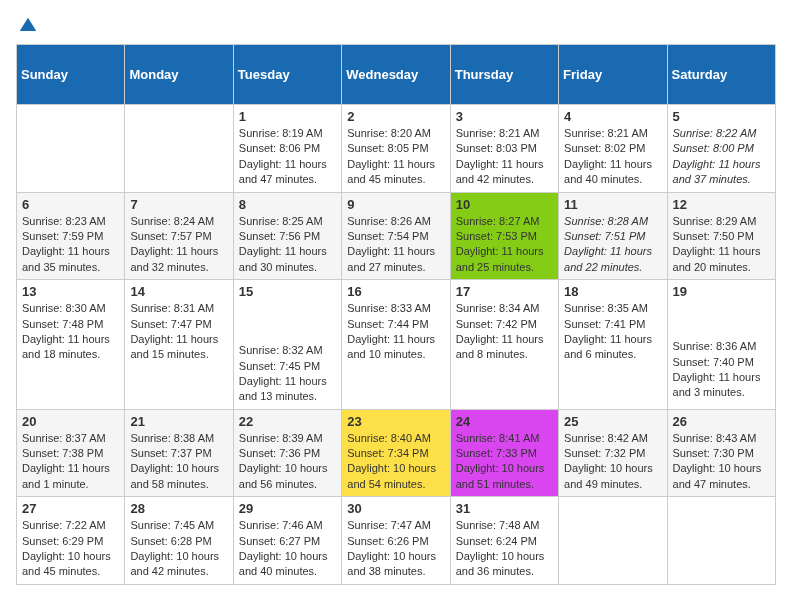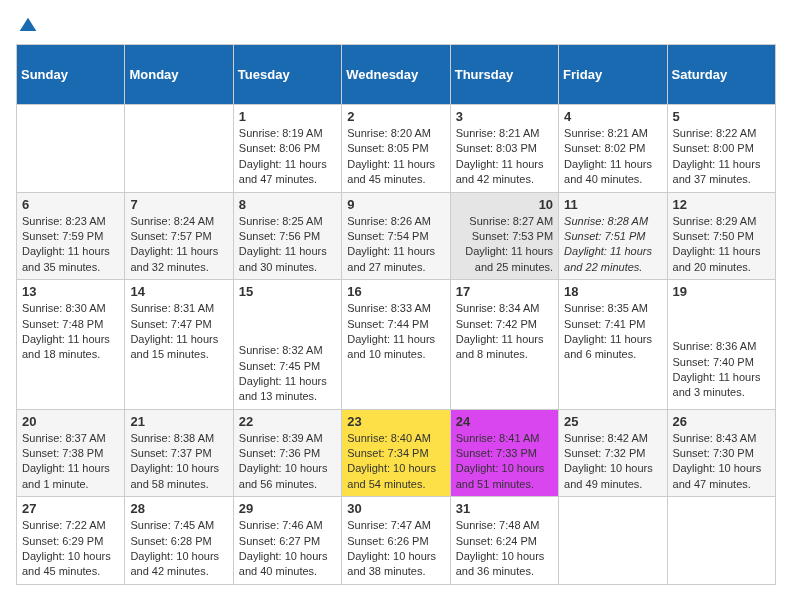--- a/index.html
+++ b/index.html
@@ -147,21 +147,21 @@
 Daylight: 11 hours and 42 minutes.</div>
         </td>
         <td>
           <span class="day-num">4</span>
           <div class="day-info" style="white-space: pre-line;">Sunrise: 8:21 AM
 Sunset: 8:02 PM
 Daylight: 11 hours and 40 minutes.</div>
         </td>
         <td>
           <span class="day-num">5</span>
-          <div class="day-info" style="white-space: pre-line;">Sunrise: 8:22 AM
+          <div class="day-info" style="white-space: pre-line; font-style: italic;">Sunrise: 8:22 AM
 Sunset: 8:00 PM
 Daylight: 11 hours and 37 minutes.</div>
         </td>
       </tr>
       <tr>
         <td style="background: rgb(245, 245, 245);">
           <span class="day-num">6</span>
           <div class="day-info" style="white-space: pre-line;">Sunrise: 8:23 AM
 Sunset: 7:59 PM
 Daylight: 11 hours and 35 minutes.</div>
@@ -177,21 +177,21 @@
           <div class="day-info" style="white-space: pre-line;">Sunrise: 8:25 AM
 Sunset: 7:56 PM
 Daylight: 11 hours and 30 minutes.</div>
         </td>
         <td style="background: rgb(245, 245, 245);">
           <span class="day-num">9</span>
           <div class="day-info" style="white-space: pre-line;">Sunrise: 8:26 AM
 Sunset: 7:54 PM
 Daylight: 11 hours and 27 minutes.</div>
         </td>
-        <td style="background: #e5e5e5; text-align: right;">
+        <td style="background: #84cc16;">
           <span class="day-num">10</span>
           <div class="day-info" style="white-space: pre-line;">Sunrise: 8:27 AM
 Sunset: 7:53 PM
 Daylight: 11 hours and 25 minutes.</div>
         </td>
         <td style="background: rgb(245, 245, 245);">
           <span class="day-num">11</span>
           <div class="day-info" style="white-space: pre-line; font-style: italic;">Sunrise: 8:28 AM
 Sunset: 7:51 PM
 Daylight: 11 hours and 22 minutes.</div>

